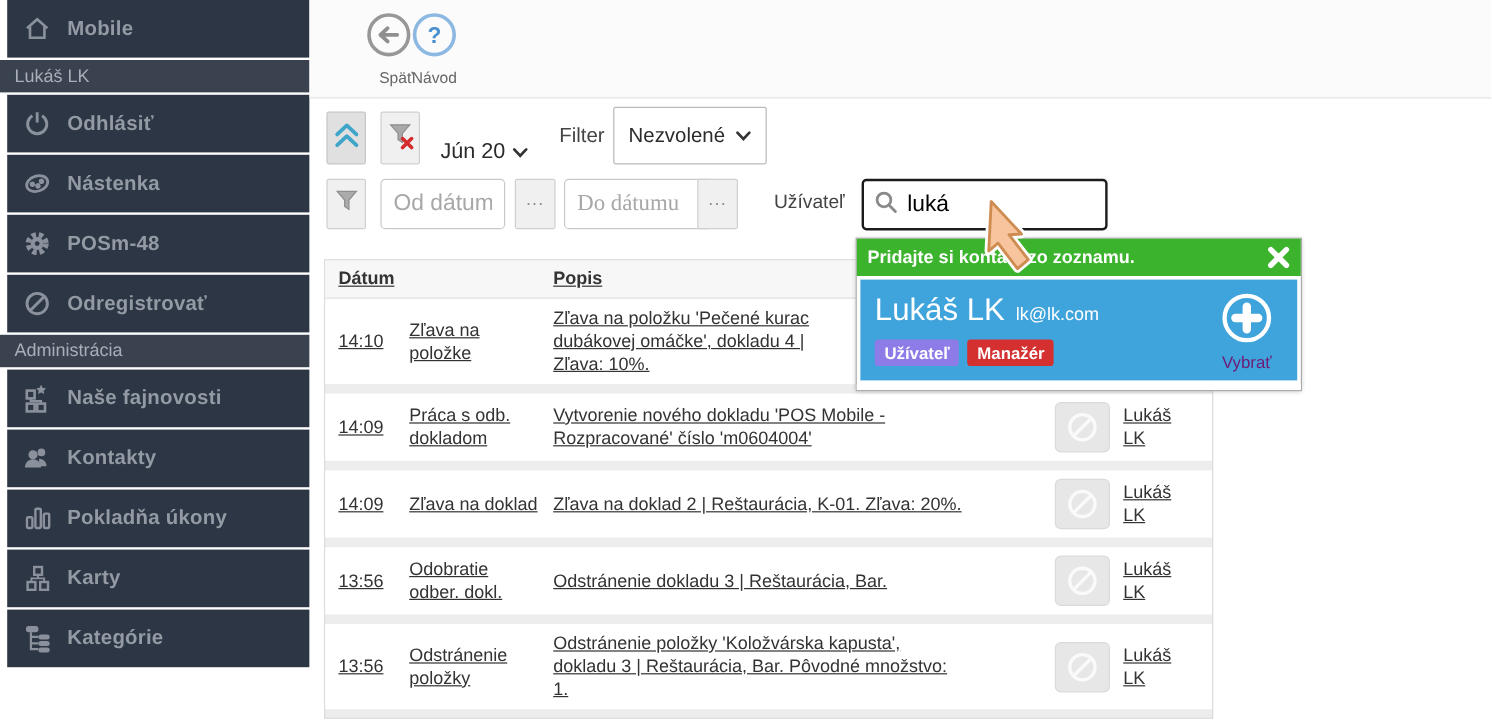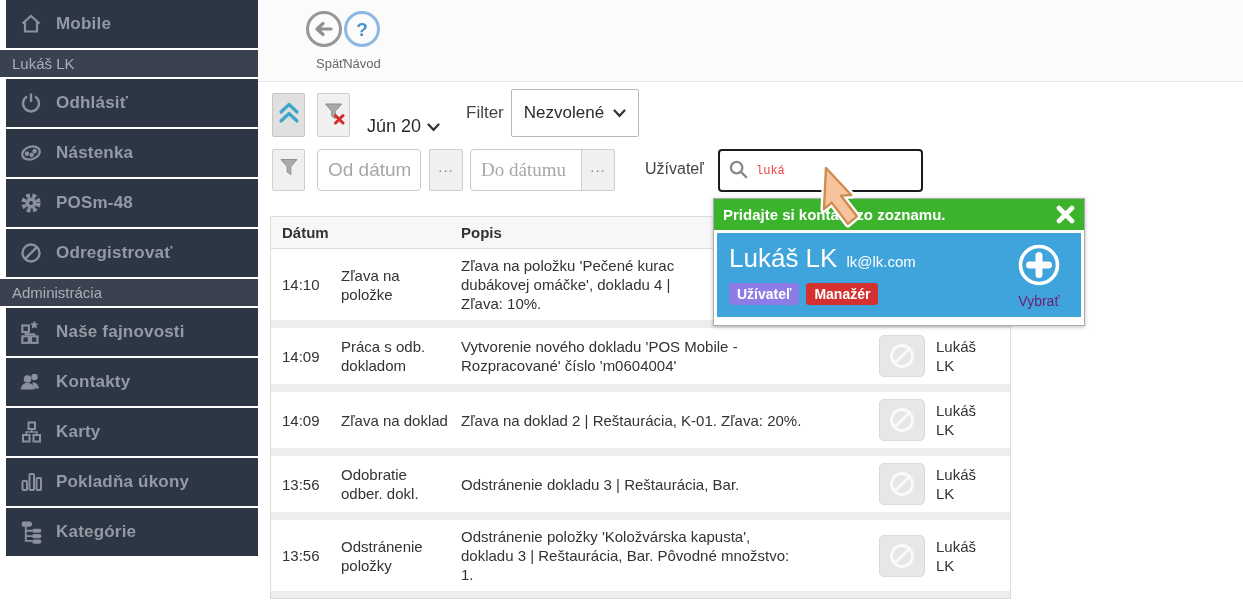--- a/index.html
+++ b/index.html
@@ -30,24 +30,24 @@
   .lbl-user { left:645px; top:160px; font-size:16px; }
   .select-box { position:absolute; left:511px; top:89px; width:128px; height:48px; border:1px solid #b9b9b9; border-radius:2px; background:#fff; display:flex; align-items:center; justify-content:center; gap:9px; font-size:17px; color:#2b2b2b; cursor:pointer; }
   .date-input { position:absolute; top:149px; height:42px; border:1px solid #c9c9c9; border-radius:4px; font-family:"Liberation Sans",sans-serif; font-size:19px; padding:0 10px; color:#333; }
   .date-input::placeholder { color:#a7a7a7; }
   .inp-from { left:317px; width:104px; }
   .inp-to { left:470px; width:125px;font-family:Liberation Serif, serif; }
   .btn-dots { font-size:15px; color:#8a8a8a; letter-spacing:1px; align-items:flex-start; padding-top:8px; }
   .dots1 { left:429px; top:149px; width:34px; height:42px; }
   .dots2 { left:581px; top:149px; width:34px; height:42px; }
   .search-wrap { position:absolute; left:718px; top:149px; width:205px; height:43px; border:2px solid #1b1b1b; border-radius:4px; background:#fff; display:flex; align-items:center; padding:0 8px; }
-  .search-wrap input { border:none; outline:none; flex:1; font-size:12px; color:#ef4444; font-family:Liberation Mono, monospace; margin-left:8px; min-width:0; }
-
-  
-  .table { position:absolute; left:270px; top:216px; width:741px; background:#ededed; border:1px solid #dcdcdc; }
+  .search-wrap input { border:none; outline:none; flex:1; font-size:19px; color:#000000; font-family:Liberation Sans, sans-serif; margin-left:8px; min-width:0; }
+
+  
+  .table { position:absolute; left:270px; top:216px; width:741px; background:#ededed; border:1px solid #dcdcdc;text-decoration:underline; }
   .thead { display:grid; grid-template-columns:70px 120px 418px 57px 1fr; background:#f7f7f7; border-bottom:1px solid #ddd; height:32px; align-items:center; font-weight:bold; font-size:15px; color:#333; }
   .thead .c-date { padding-left:11px; }
   .thead .c-desc { }
   .trow { display:grid; grid-template-columns:70px 120px 418px 57px 1fr; background:#fff; margin-bottom:8px; min-height:48px; padding:7px 0; align-items:center; font-size:15px; color:#333; cursor:pointer; }
   .trow:last-child { margin-bottom:7px; }
   .cell-time { padding-left:11px; }
   .cell-type, .cell-desc, .cell-user { white-space:pre-line; line-height:19px; }
   .cell-type { padding-right:8px; }
   .cell-action { display:flex; justify-content:flex-start; }
   .ban-btn { width:46px; height:42px; background:#e7e7e7; border:1px solid #dadada; border-radius:5px; display:flex; align-items:center; justify-content:center; cursor:pointer; }
@@ -162,38 +162,38 @@
           <circle cx="8.5" cy="9" r="3.8"></circle>
           <path d="M1.8 19.5c0-3.7 3-6.7 6.7-6.7s6.7 3 6.7 6.7z"></path>
         </svg>
     </span>
     <span class="s-label">Kontakty</span>
   </div>
 
   <div class="side-item">
     <span class="s-icon">
       <svg width="25" height="24" viewBox="0 0 24 24" fill="none" stroke="currentColor" stroke-width="2">
+          <rect x="3" y="11" width="4.5" height="9" rx="1"></rect>
+          <rect x="10" y="4" width="4.5" height="16" rx="1"></rect>
+          <rect x="17" y="8" width="4.5" height="12" rx="1"></rect>
+        </svg>
+    </span>
+    <span class="s-label">Pokladňa úkony</span>
+  </div>
+
+  <div class="side-item">
+    <span class="s-icon">
+      <svg width="25" height="24" viewBox="0 0 24 24" fill="none" stroke="currentColor" stroke-width="2">
           <rect x="9" y="2.5" width="6.5" height="6.5"></rect>
           <rect x="3.5" y="15" width="6.5" height="6.5"></rect>
           <rect x="14" y="15" width="6.5" height="6.5"></rect>
           <path d="M12.2 9 v3 M6.7 15 v-3 h10.6 v3" stroke-width="1.6"></path>
         </svg>
     </span>
     <span class="s-label">Karty</span>
-  </div>
-
-  <div class="side-item">
-    <span class="s-icon">
-      <svg width="25" height="24" viewBox="0 0 24 24" fill="none" stroke="currentColor" stroke-width="2">
-          <rect x="3" y="11" width="4.5" height="9" rx="1"></rect>
-          <rect x="10" y="4" width="4.5" height="16" rx="1"></rect>
-          <rect x="17" y="8" width="4.5" height="12" rx="1"></rect>
-        </svg>
-    </span>
-    <span class="s-label">Pokladňa úkony</span>
   </div>
 
   <div class="side-item">
     <span class="s-icon">
       <svg width="25" height="26" viewBox="0 0 24 24" fill="currentColor">
           <rect x="2.5" y="2" width="10" height="5" rx="2.2"></rect>
           <path d="M6.5 7 v13.5 h6" fill="none" stroke="currentColor" stroke-width="1.8"></path>
           <path d="M6.5 10.8 h6 M6.5 16 h6" fill="none" stroke="currentColor" stroke-width="1.8"></path>
           <rect x="12.5" y="8.8" width="9" height="4" rx="2"></rect>
           <rect x="12.5" y="14" width="9" height="4" rx="2"></rect>

